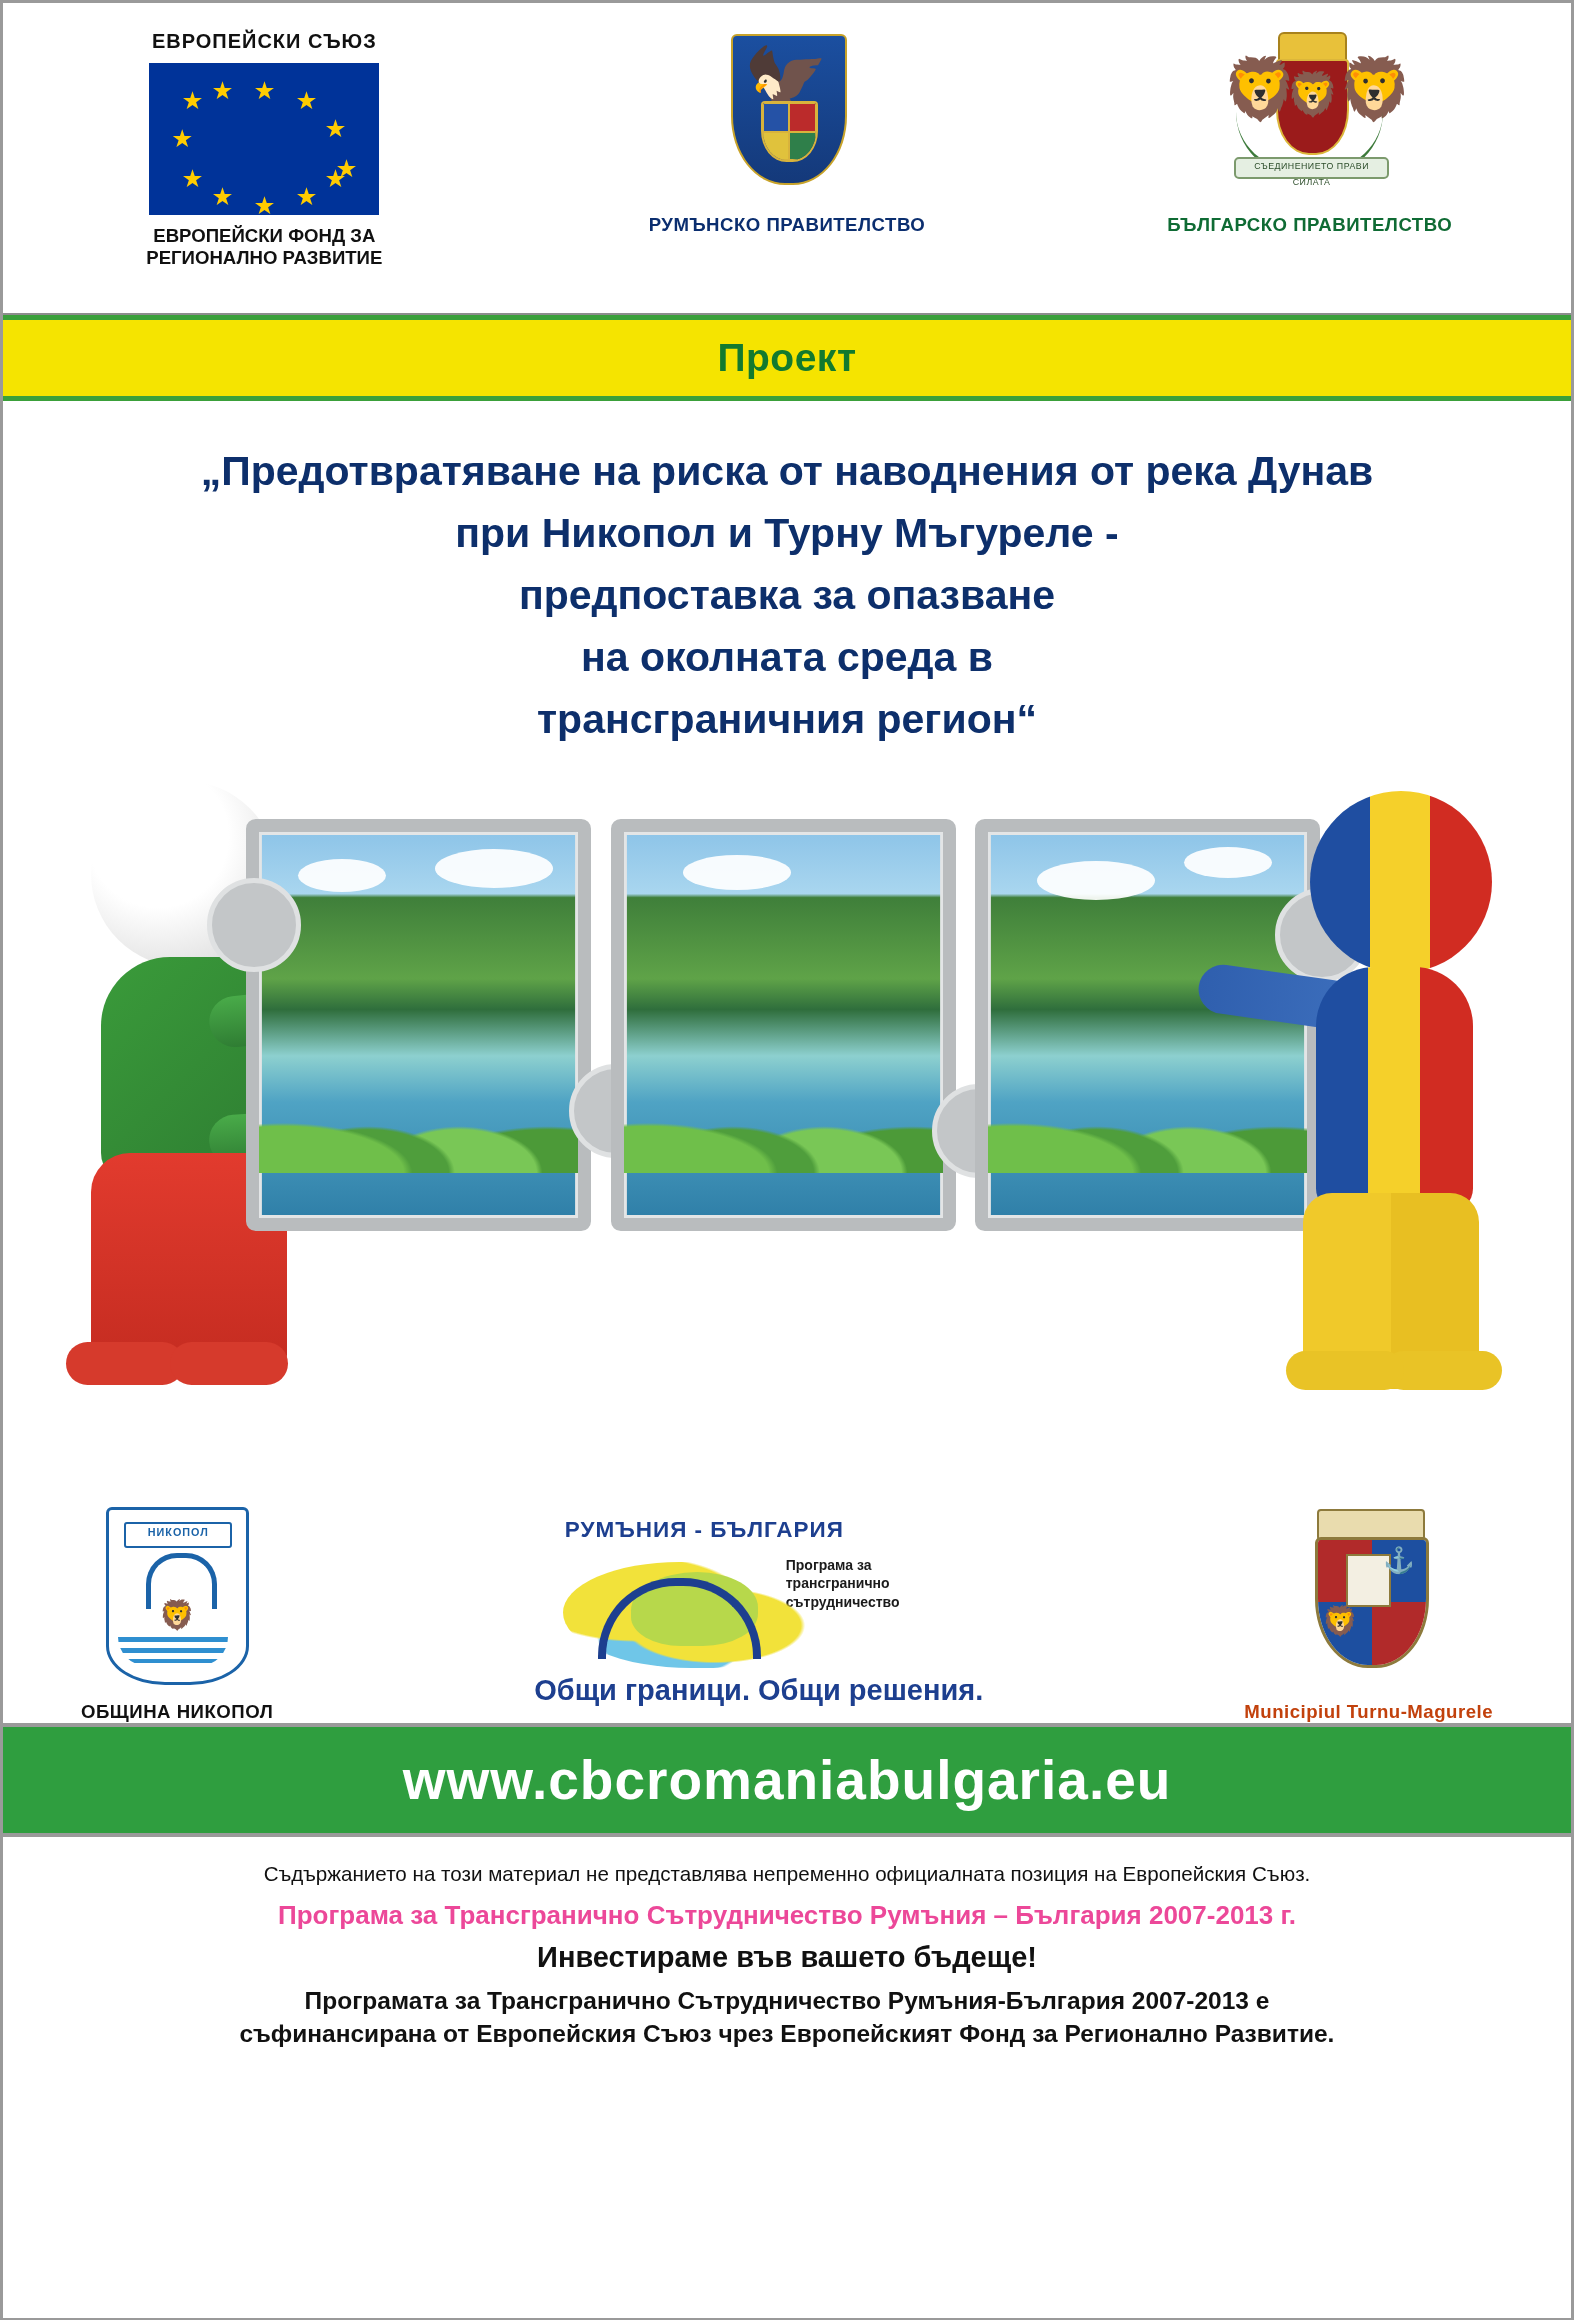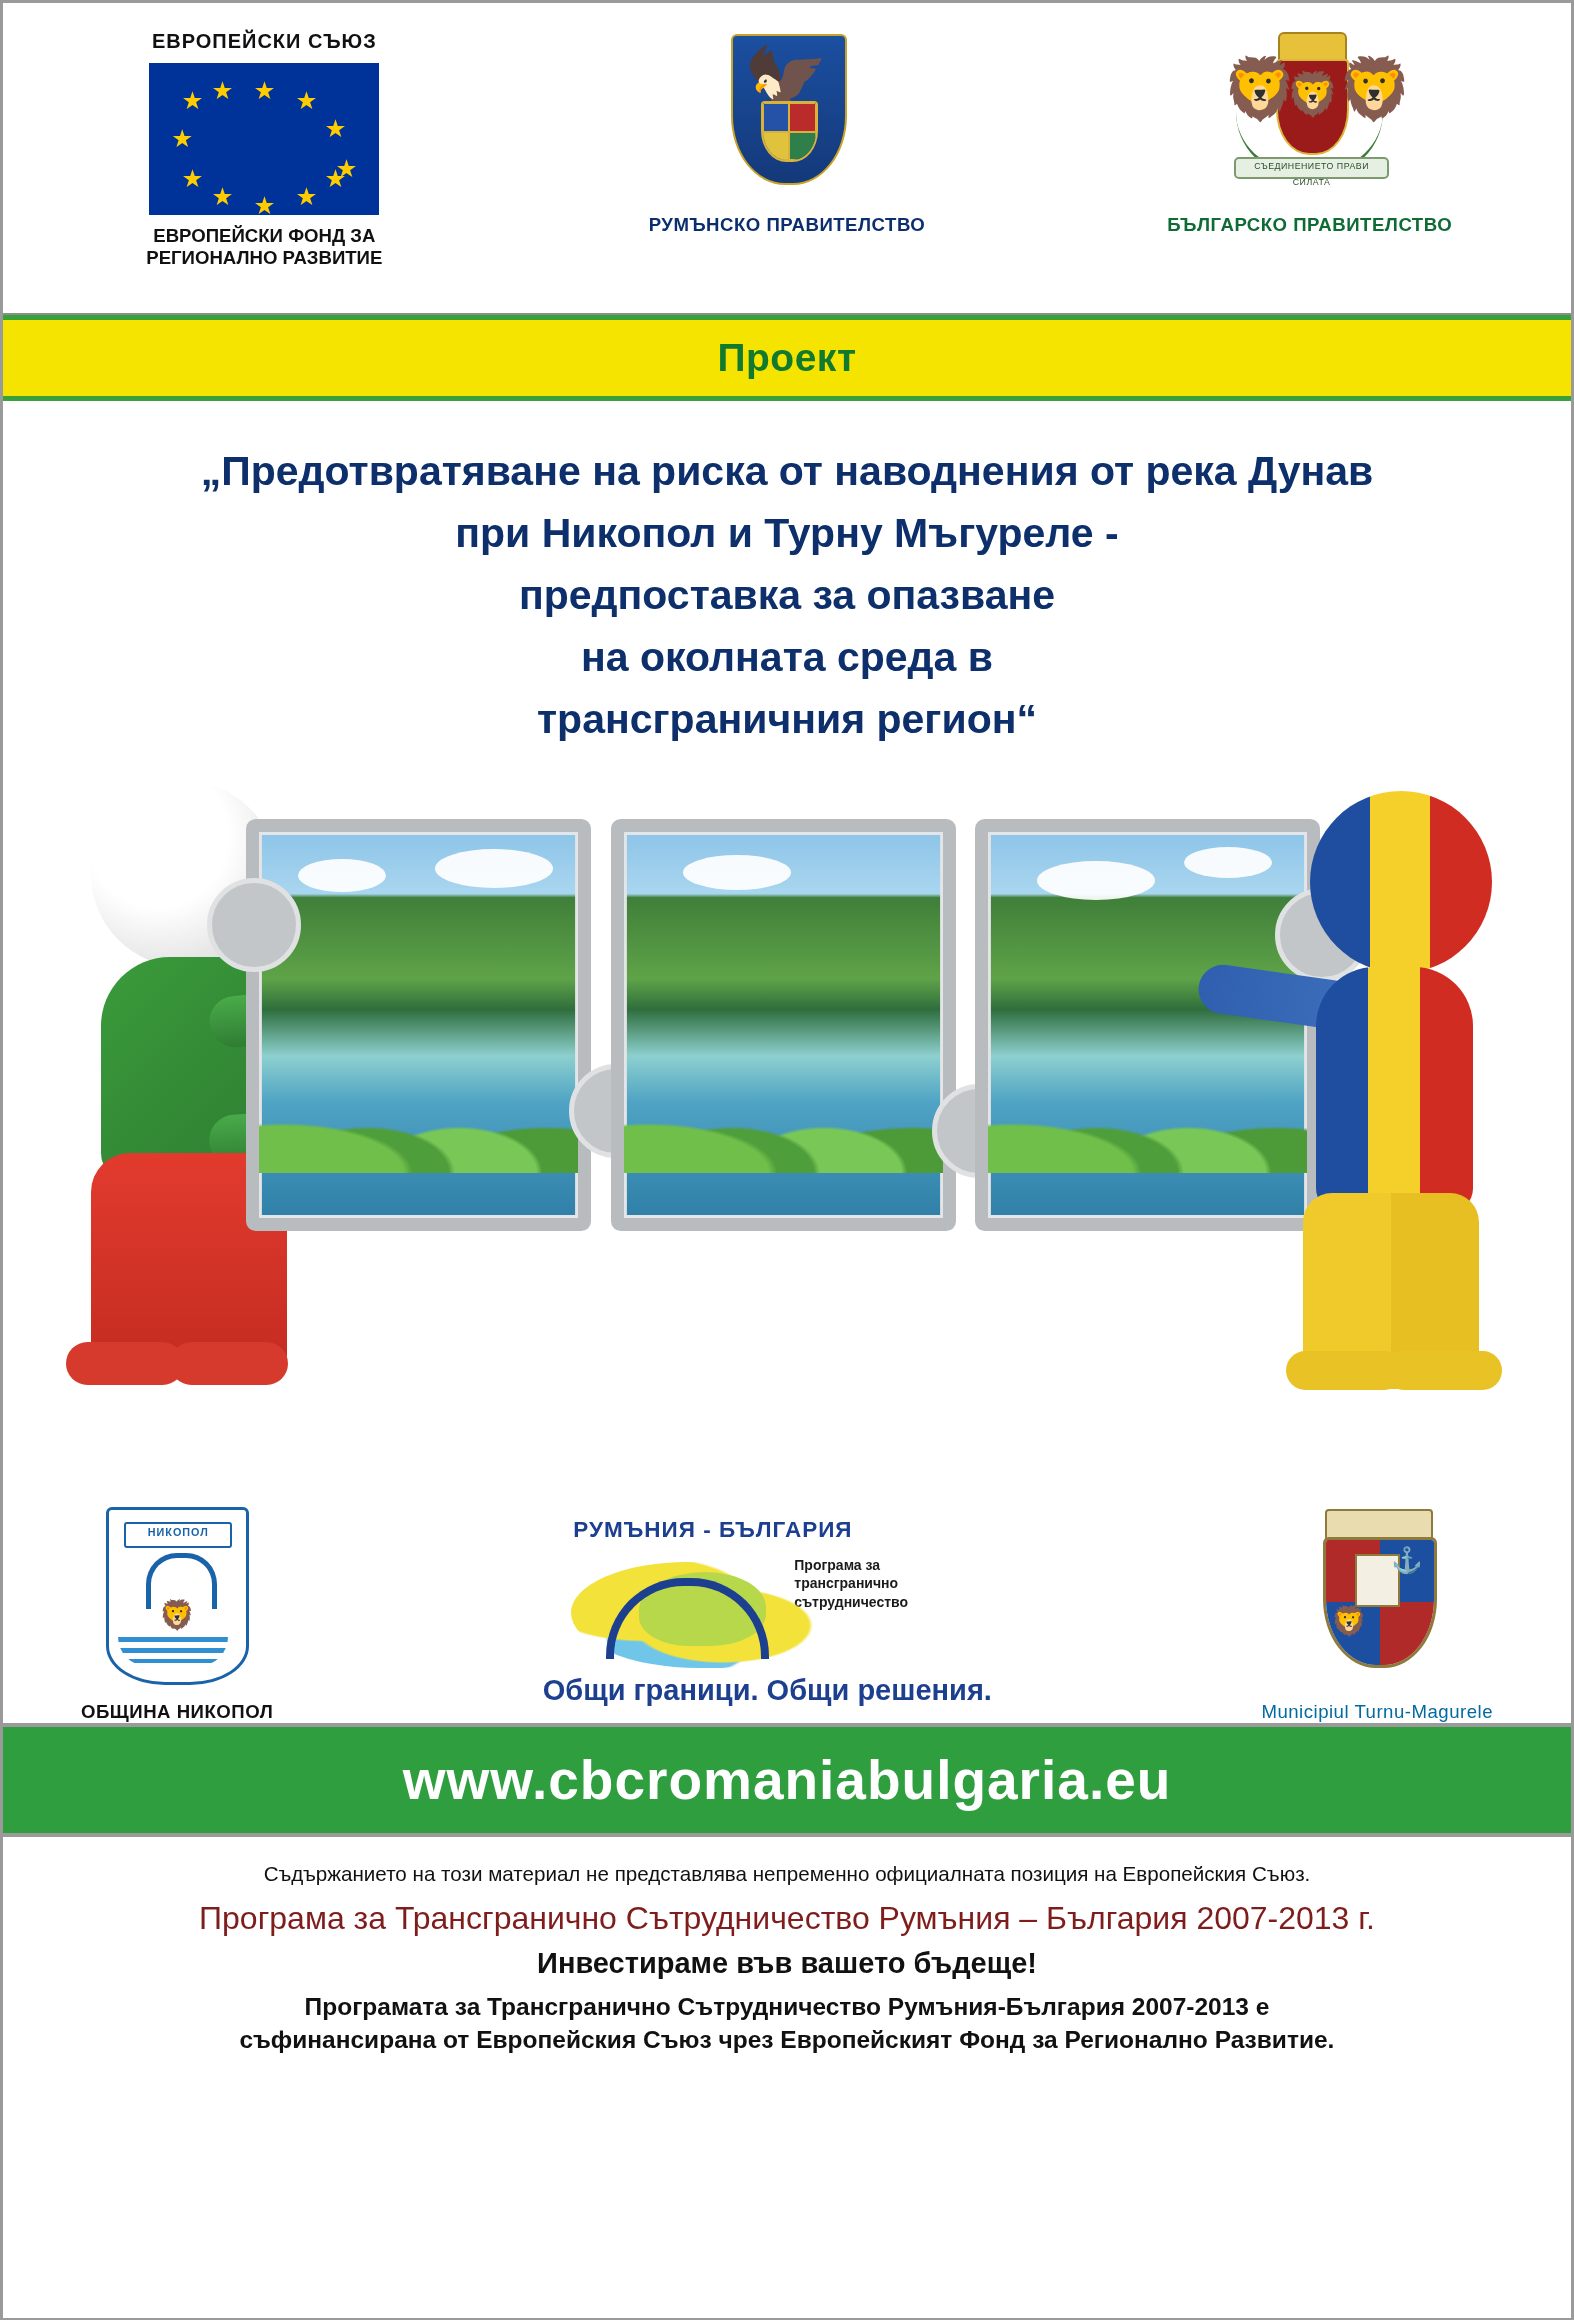--- a/index.html
+++ b/index.html
@@ -414,21 +414,21 @@
     border-radius: 0 0 39px 39px;
   }
   .logo-caption {
     margin-top: 15.7px;
     font-size: 18.6px;
     font-weight: bold;
     color: #111;
     letter-spacing: 0.5px;
     text-align: center;
   }
-  .logo-caption.ro-city { color: #0369a1; font-weight: normal; }
+  .logo-caption.ro-city { color: #c2410c; font-weight: bold; }
 
   
   .cbc {
     width: 510px;
     position: relative;
     height: 206px;
   }
   .cbc-top {
     position: absolute; left: 61px; top: 0;
     font-size: 22.5px; font-weight: bold; color: #1d3f8f;
@@ -528,21 +528,21 @@
     color: #ffffff;
     letter-spacing: 1px;
   }
 
   
   .footer {
     padding: 25.5px 39px 0 39px;
     text-align: center;
   }
   .f1 { font-size: 20.6px; color: #111; margin-bottom: 13.7px; }
-  .f2 { font-size: 32px; font-weight: normal; color: #7f1d1d; margin-bottom: 9.8px; }
+  .f2 { font-size: 26px; font-weight: bold; color: #ec4899; margin-bottom: 9.8px; }
   .f3 { font-size: 29px; font-weight: bold; color: #111; margin-bottom: 9.8px; }
   .f4 { font-size: 24.5px; font-weight: bold; color: #111; line-height: 33px; }
 </style>
 </head>
 <body>
 
 <div class="poster">
 
   <div class="header">
 

